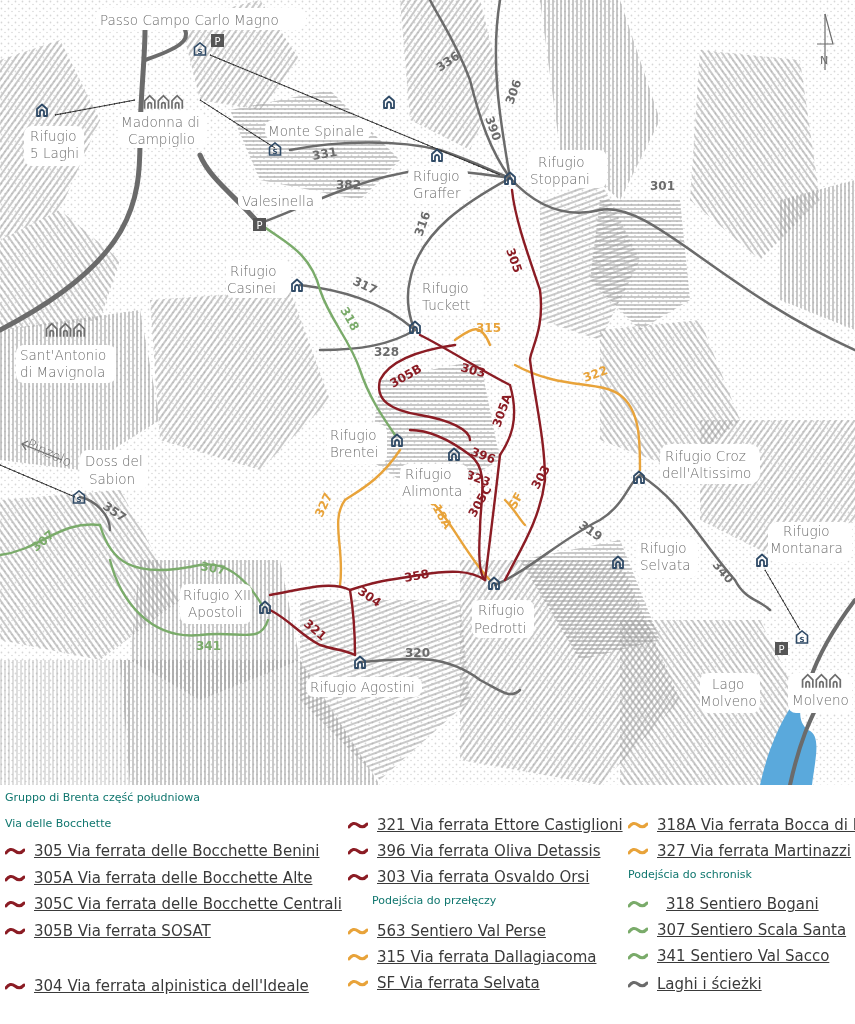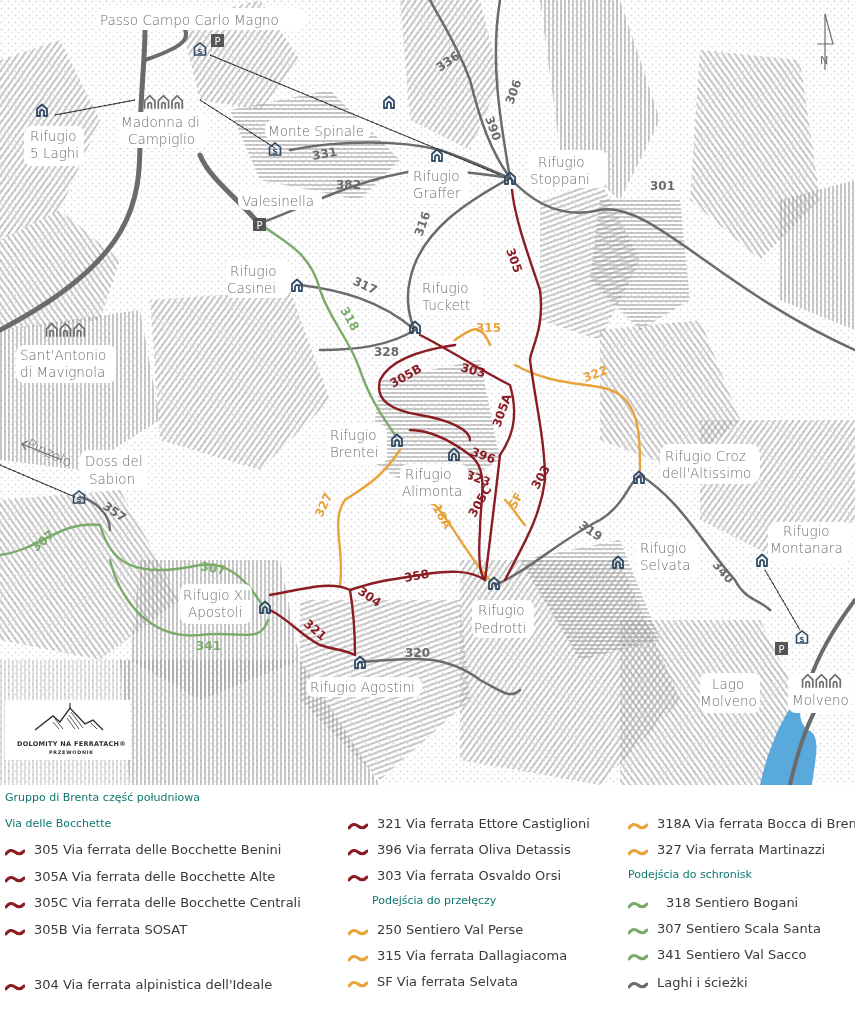--- a/index.html
+++ b/index.html
@@ -5,21 +5,21 @@
   html, body { margin:0; padding:0; background:#ffffff; }
   body { width:855px; height:1024px; position:relative; overflow:hidden;
          font-family:"DejaVu Sans","Liberation Sans",sans-serif; color:#3a3a3a; }
   #map { position:absolute; left:0; top:0; width:855px; height:785px; }
   #map svg { display:block; }
   .place { font-family:"DejaVu Sans",sans-serif; font-size:13.5px; fill:#6e6e6e; font-weight:300; }
   .place-bg { fill:#ffffff; }
   .trail-num { font-family:"DejaVu Sans",sans-serif; font-size:12px; font-weight:bold; }
   #legend { position:absolute; left:0; top:785px; width:855px; height:239px; background:#fff; }
   .leg-title { position:absolute; font-size:11px; color:#0f766e; white-space:nowrap; }
-  .leg-item { position:absolute; font-size:13px; color:#3a3a3a; white-space:nowrap; display:flex; align-items:flex-end; }
+  .leg-item { position:absolute; font-size:15px; color:#3a3a3a; white-space:nowrap; display:flex; align-items:center;text-decoration:underline; }
   .leg-item .sw { display:inline-block; width:20px; height:10px; margin-right:9px; }
   .leg-item .sw svg { display:block; }
   .logo { position:absolute; left:5px; top:700px; width:125px; height:60px; background:#fff; }
   .logo-title { position:absolute; left:12px; top:40px; font-size:6.5px; font-weight:bold; letter-spacing:0.3px; color:#2f2f2f; white-space:nowrap; font-family:"DejaVu Sans",sans-serif; }
   .logo-sub { position:absolute; left:44px; top:50px; font-size:4.8px; letter-spacing:0.8px; color:#2f2f2f; font-weight:bold; white-space:nowrap; }
 </style>
 </head>
 <body>
 
 <div id="map">
@@ -308,34 +308,20 @@
     <polyline points="28,441 22,444 26,450"></polyline>
   </g>
 
   <g stroke="#6e6e6e" stroke-width="1.2" fill="none">
     <line x1="825" y1="14" x2="825" y2="70"></line>
     <polyline points="825,14 833,44 817,44"></polyline>
     <text x="820" y="64" font-size="11" fill="#6e6e6e" stroke="none" font-family="DejaVu Sans, sans-serif">N</text>
   </g>
 </svg>
 
-  <div class="logo">
-    <svg width="125" height="38" viewBox="0 0 125 38">
-      <polyline points="30,30 48,16 55,22 65,8 80,24 88,20 98,30" fill="none" stroke="#2f2f2f" stroke-width="1.4"></polyline>
-      <line x1="65" y1="8" x2="65" y2="3" stroke="#2f2f2f" stroke-width="1.2"></line>
-      <line x1="66" y1="12" x2="78" y2="28" stroke="#2f2f2f" stroke-width="0.8"></line>
-      <line x1="64" y1="15" x2="74" y2="29" stroke="#2f2f2f" stroke-width="0.8"></line>
-      <line x1="62" y1="18" x2="70" y2="29" stroke="#2f2f2f" stroke-width="0.8"></line>
-      <line x1="50" y1="19" x2="58" y2="29" stroke="#2f2f2f" stroke-width="0.8"></line>
-      <line x1="48" y1="22" x2="54" y2="29" stroke="#2f2f2f" stroke-width="0.8"></line>
-      <line x1="86" y1="23" x2="92" y2="29" stroke="#2f2f2f" stroke-width="0.8"></line>
-    </svg>
-    <div class="logo-title">DOLOMITY NA FERRATACH®</div>
-    <div class="logo-sub">PRZEWODNIK</div>
-  </div>
 </div>
 
 <div id="legend">
   <div class="leg-title" style="left:5px; top:6px;">Gruppo di Brenta część południowa</div>
 
   <div class="leg-title" style="left:5px; top:32px;">Via delle Bocchette</div>
 
   <div class="leg-item" style="left:5px; top:57px;">
     <span class="sw">
         <svg width="20" height="10">
@@ -402,21 +388,21 @@
     <span>303 Via ferrata Osvaldo Orsi</span>
   </div>
 
   <div class="leg-title" style="left:356px; top:109px;margin-left:16px;">Podejścia do przełęczy</div>
   <div class="leg-item" style="left:348px; top:137px;">
     <span class="sw">
         <svg width="20" height="10">
           <path d="M1 7 Q5 1 10 5 T19 4" fill="none" stroke="#e8a33a" stroke-width="3" stroke-linecap="round"></path>
         </svg>
       </span>
-    <span>250 Sentiero Val Perse</span>
+    <span>563 Sentiero Val Perse</span>
   </div>
   <div class="leg-item" style="left:348px; top:163px;">
     <span class="sw">
         <svg width="20" height="10">
           <path d="M1 7 Q5 1 10 5 T19 4" fill="none" stroke="#e8a33a" stroke-width="3" stroke-linecap="round"></path>
         </svg>
       </span>
     <span>315 Via ferrata Dallagiacoma</span>
   </div>
   <div class="leg-item" style="left:348px; top:189px;">

